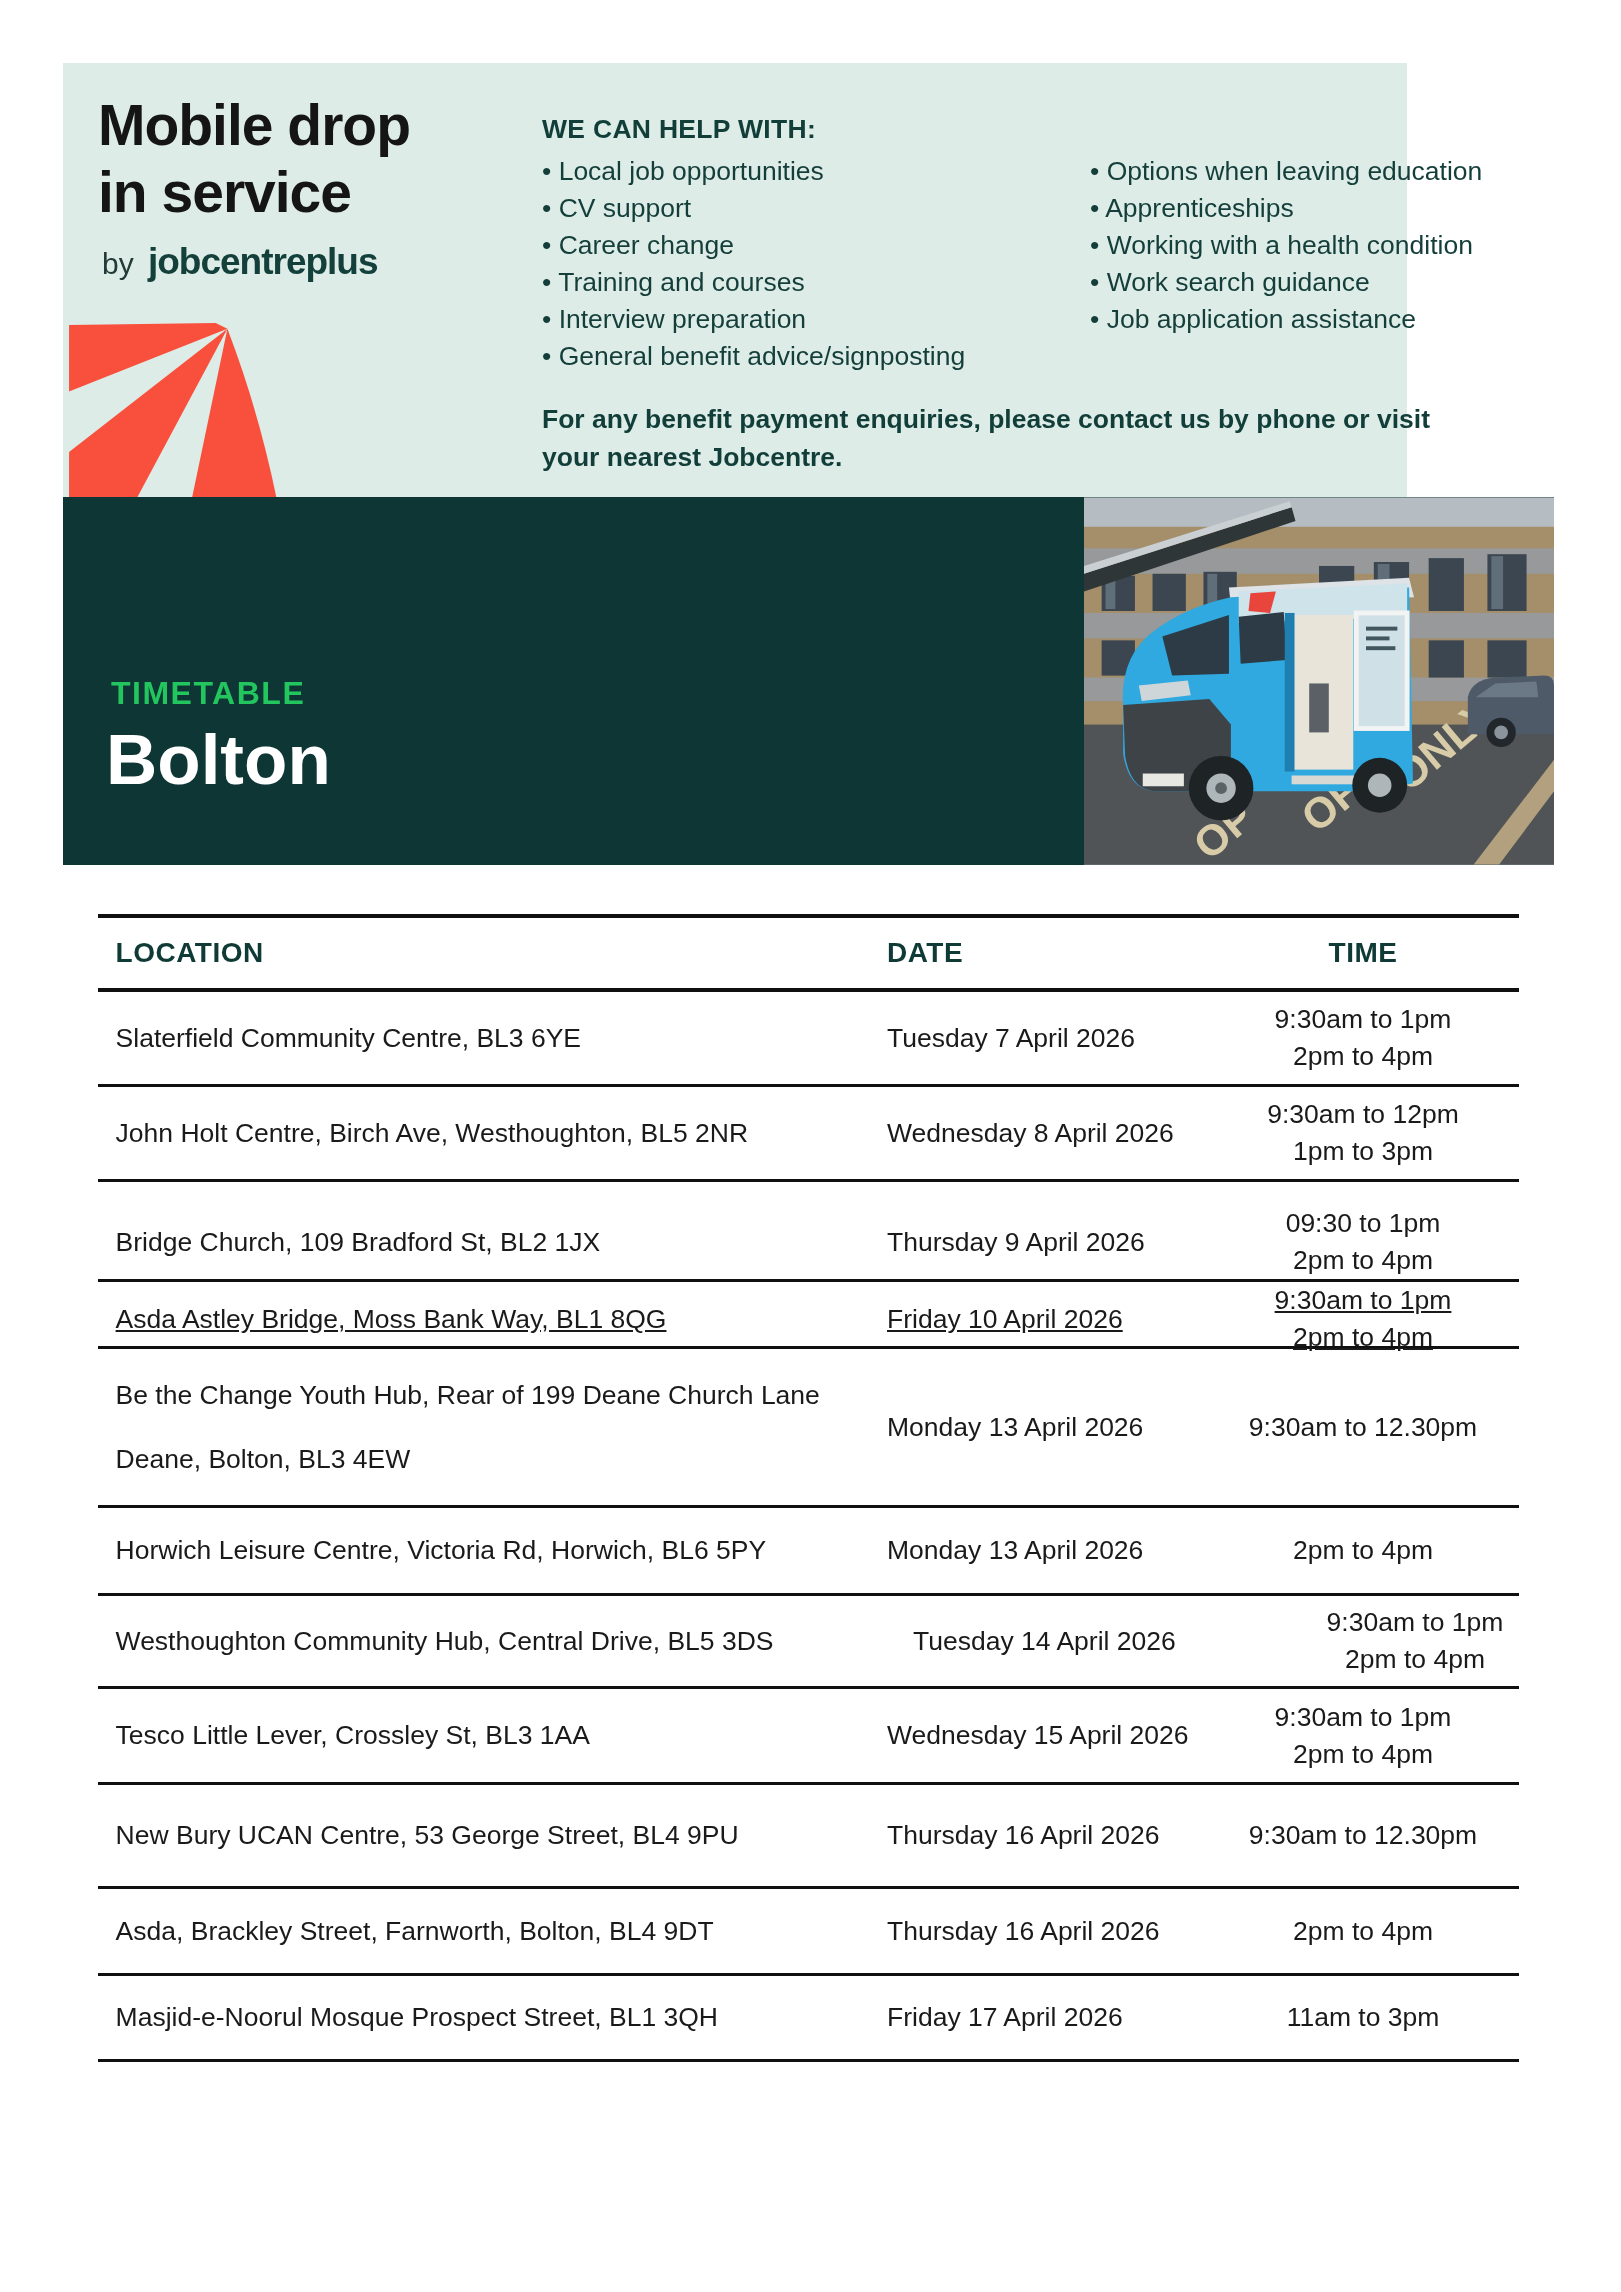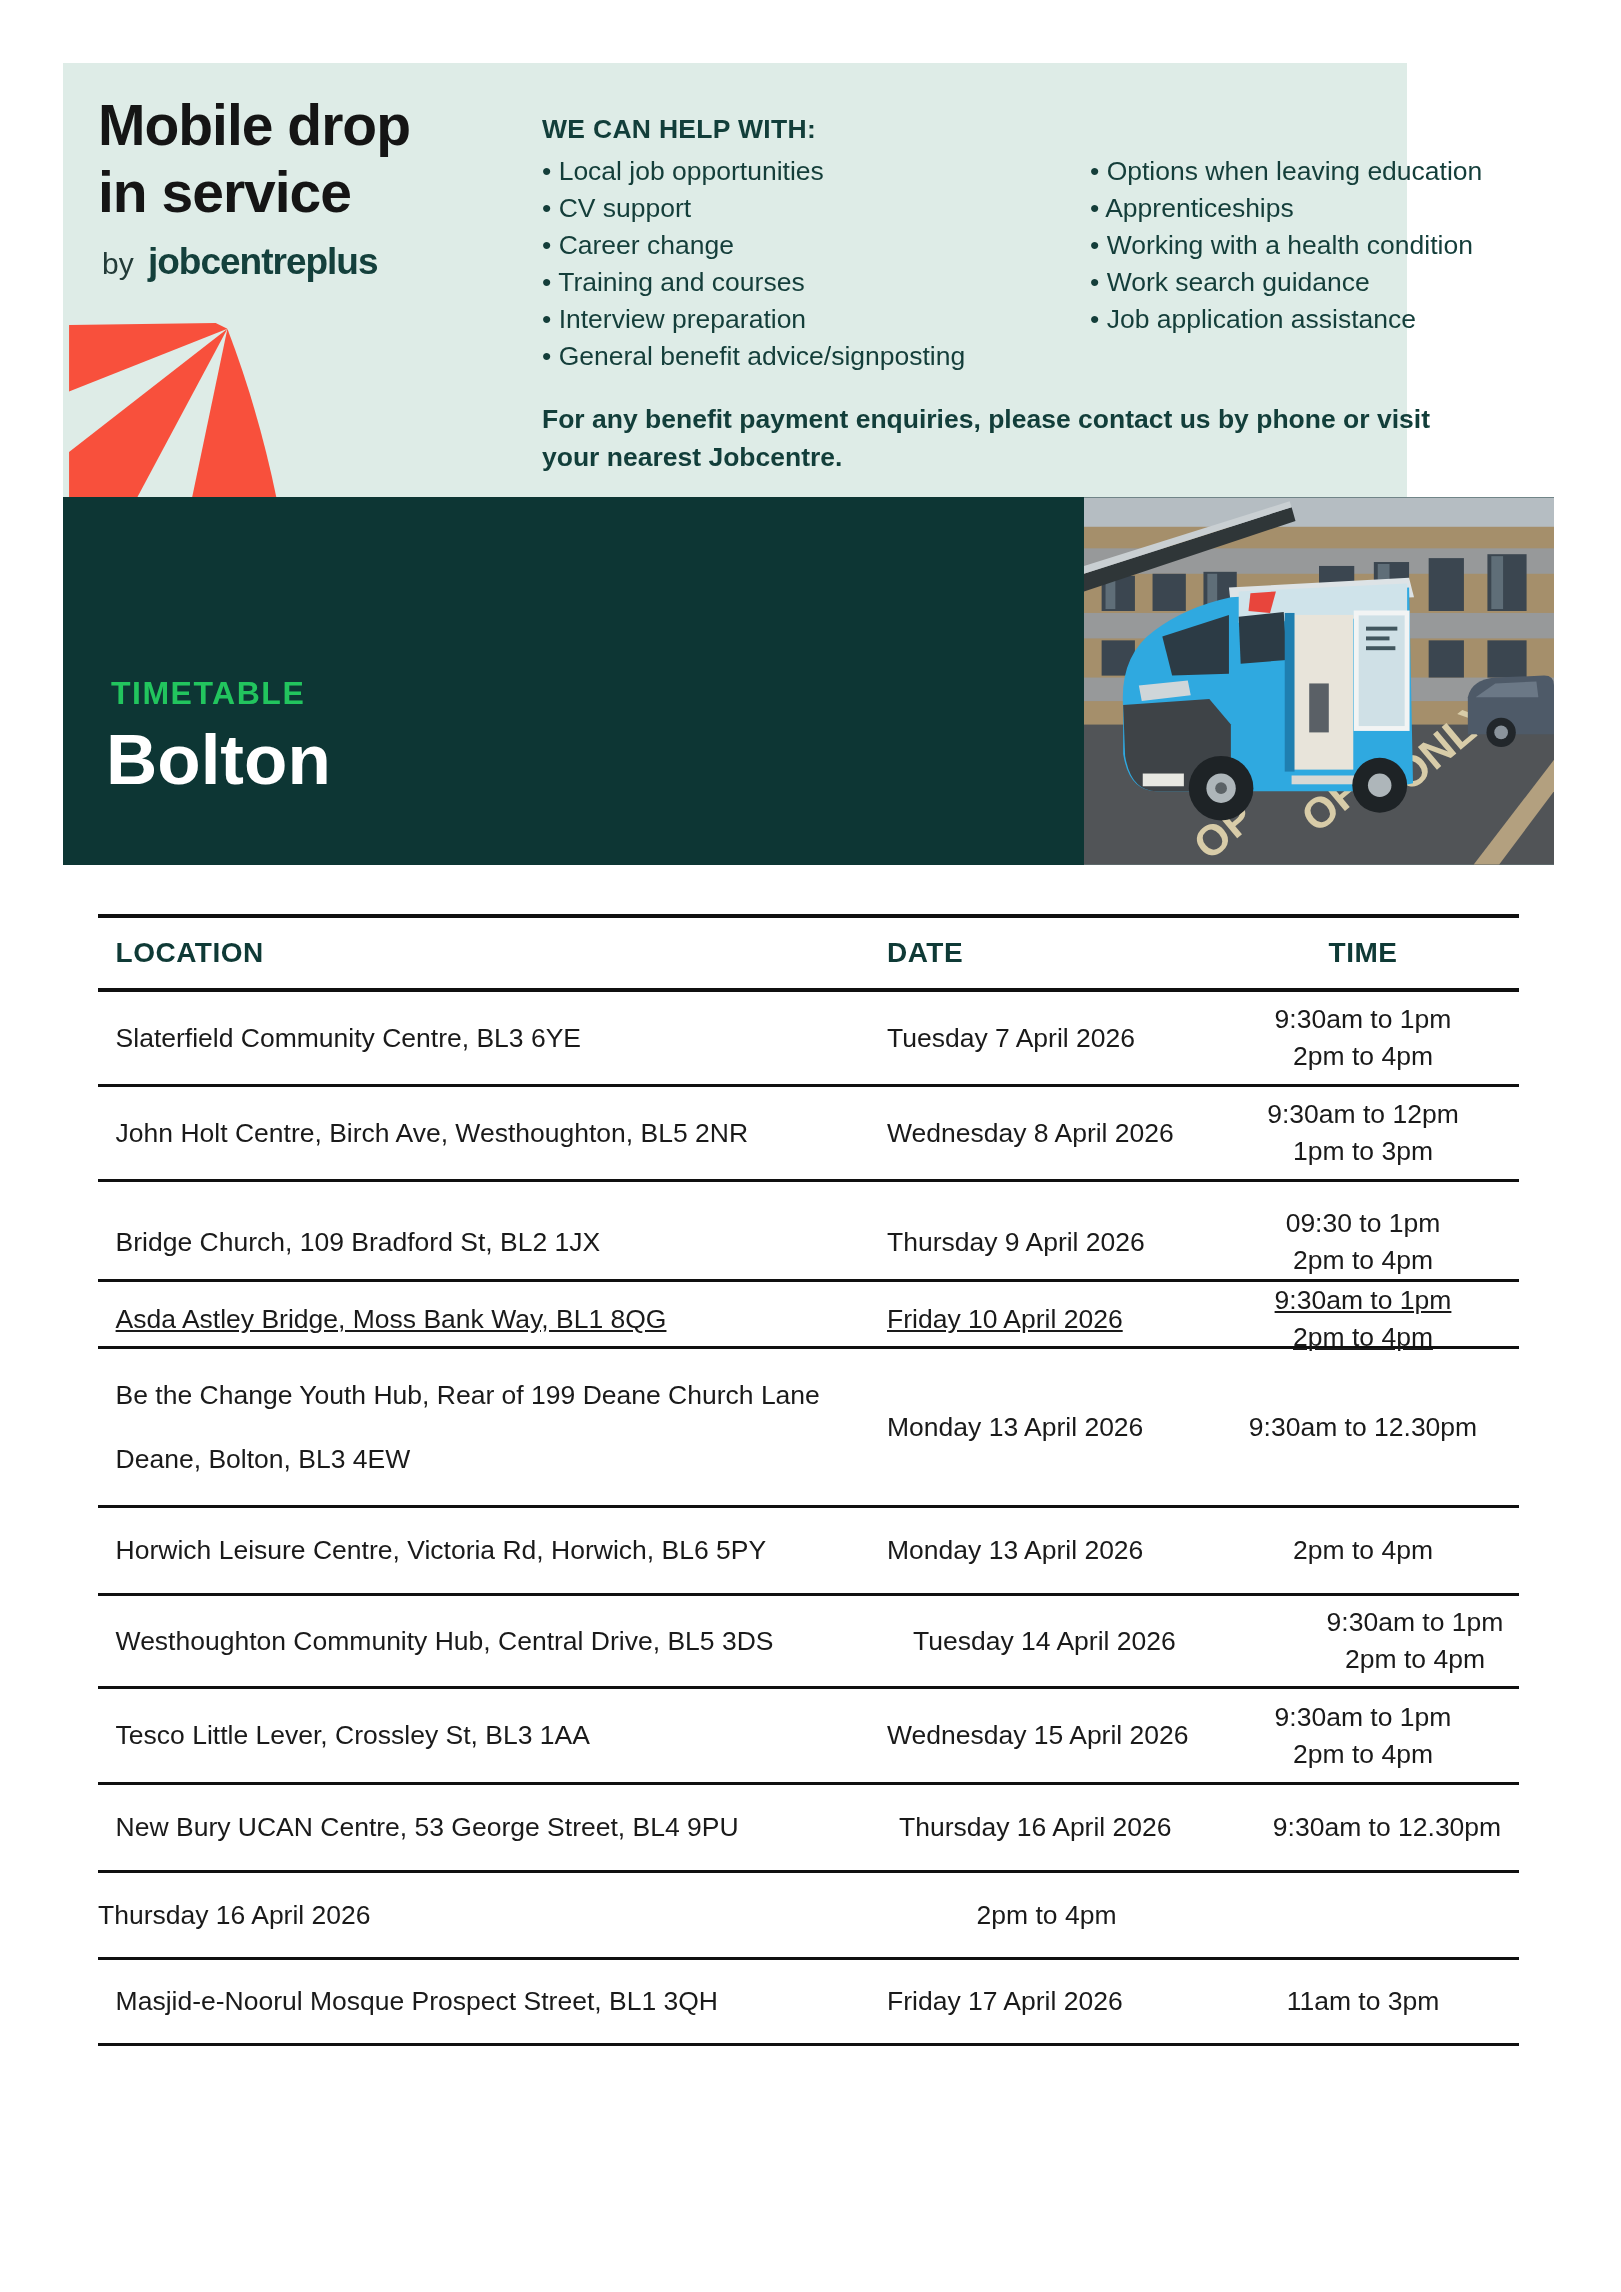--- a/index.html
+++ b/index.html
@@ -259,30 +259,33 @@
         <div class="trow" style="height: 96px;">
           <div class="cell loc">
             <div>Tesco Little Lever, Crossley St, BL3 1AA</div>
           </div>
           <div class="cell date">Wednesday 15 April 2026</div>
           <div class="cell time">
             <div>9:30am to 1pm</div>
             <div>2pm to 4pm</div>
           </div>
         </div>
-        <div class="trow" style="height: 88px; gap: 12px;">
+        <div class="trow" style="height: 104px;">
           <div class="cell loc">
             <div>New Bury UCAN Centre, 53 George Street, BL4 9PU</div>
           </div>
           <div class="cell date">Thursday 16 April 2026</div>
           <div class="cell time">
             <div>9:30am to 12.30pm</div>
           </div>
         </div>
         <div class="trow" style="height: 87px;">
+          <div class="cell loc">
+            <div>Asda, Brackley Street, Farnworth, Bolton, BL4 9DT</div>
+          </div>
           <div class="cell date">Thursday 16 April 2026</div>
           <div class="cell time">
             <div>2pm to 4pm</div>
           </div>
         </div>
         <div class="trow" style="height: 86px;">
           <div class="cell loc">
             <div>Masjid-e-Noorul Mosque Prospect Street, BL1 3QH</div>
           </div>
           <div class="cell date">Friday 17 April 2026</div>

